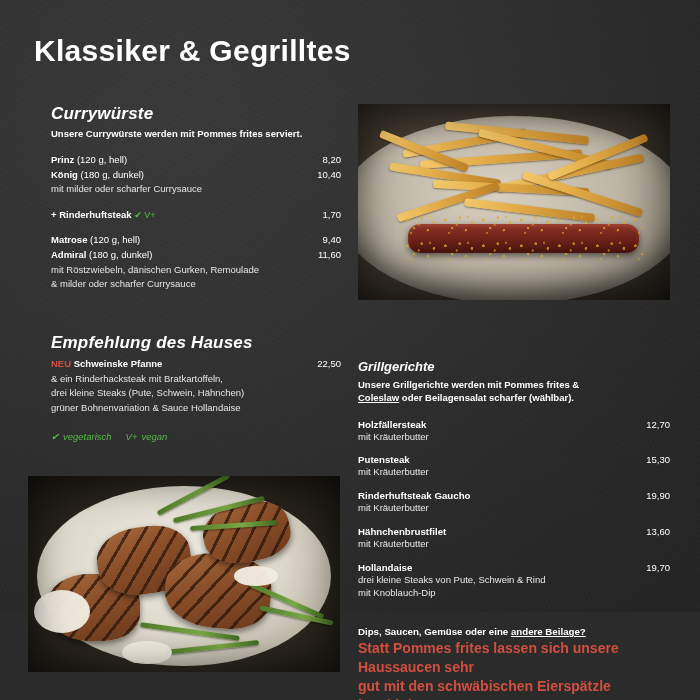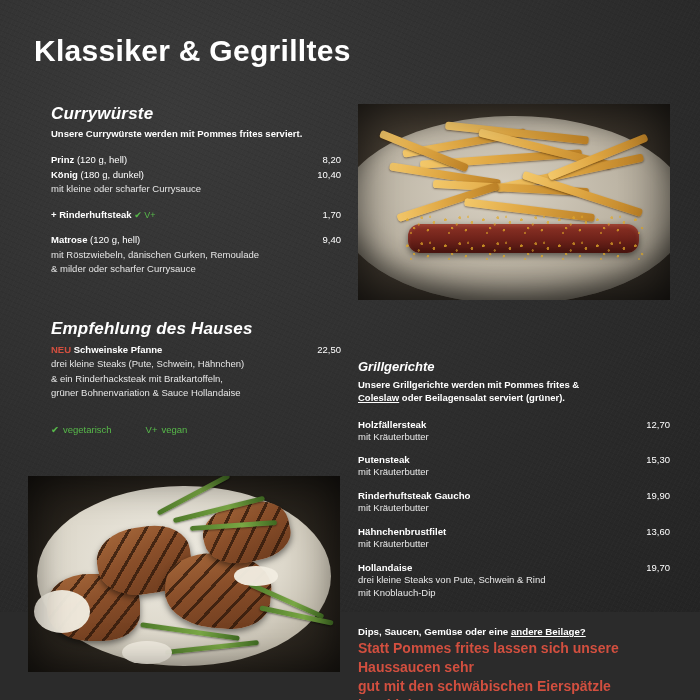--- a/index.html
+++ b/index.html
@@ -68,24 +68,25 @@
     line-height: 1.5;
     color: #e6e6e6;
   }
   .spacer-sm { height: 11px; }
 
   .veg-mark { color: #57b94a; font-size: 9px; }
   .vegan-mark { color: #57b94a; font-size: 9px; }
 
   .legend {
     display: flex;
-    gap: 34px;
+    gap: 14px;
     font-size: 9.5px;
+    font-style: italic;
     color: #57b94a;
-    margin-top: 24px;
+    margin-top: 16px;
   }
   .legend span.lm { margin-right: 4px; }
 
   .neu { color: #d24f3f; font-weight: bold; }
 
   
   .right-col { position: absolute; left: 358px; top: 318px; width: 312px; }
   .grill-head {
     font-size: 13px; font-weight: bold; font-style: italic; margin-bottom: 4px; margin-top: 41px;
   }
@@ -200,21 +201,21 @@
       <span class="dots"></span>
       <span class="price">8,20</span>
     </div>
 
     <div class="menu-row">
       <span class="nm"><b>König</b> <span class="light">(180 g, dunkel)</span></span>
       <span class="dots"></span>
       <span class="price">10,40</span>
     </div>
 
-    <div class="desc">mit kleine oder scharfer Currysauce</div>
+    <div class="desc">mit milder oder scharfer Currysauce</div>
 
     <div class="spacer-sm"></div>
 
     <div class="menu-row">
       <span class="nm">
         <b>+ Rinderhuftsteak</b>
         <span class="veg-mark">✔</span>
         <span class="vegan-mark">V+</span>
       </span>
       <span class="dots"></span>
@@ -222,56 +223,61 @@
     </div>
 
     <div class="spacer-sm"></div>
 
     <div class="menu-row">
       <span class="nm"><b>Matrose</b> <span class="light">(120 g, hell)</span></span>
       <span class="dots"></span>
       <span class="price">9,40</span>
     </div>
 
+    <div class="menu-row">
+      <span class="nm"><b>Admiral</b> <span class="light">(180 g, dunkel)</span></span>
+      <span class="dots"></span>
+      <span class="price">11,60</span>
+    </div>
 
     <div class="desc">mit Röstzwiebeln, dänischen Gurken, Remoulade</div>
     <div class="desc">&amp; milder oder scharfer Currysauce</div>
 
     <div style="height:42px"></div>
 
     <div class="section-head">Empfehlung des Hauses</div>
 
     <div class="menu-row" style="margin-top:4px">
       <span class="nm">
         <span class="neu">NEU</span>
         <b>Schweinske Pfanne</b>
       </span>
       <span class="dots"></span>
       <span class="price">22,50</span>
     </div>
 
+    <div class="desc">&amp; ein Rinderhacksteak mit Bratkartoffeln,</div>
     <div class="desc">drei kleine Steaks (Pute, Schwein, Hähnchen)</div>
-    <div class="desc">&amp; ein Rinderhacksteak mit Bratkartoffeln,</div>
     <div class="desc">grüner Bohnenvariation &amp; Sauce Hollandaise</div>
 
     <div class="legend">
       <div>
         <span class="lm">✔</span><span>vegetarisch</span>
       </div>
       <div>
         <span class="lm">V+</span><span>vegan</span>
       </div>
     </div>
   </div>
 
   <div class="right-col">
     <div class="grill-head">Grillgerichte</div>
     <div class="grill-sub">
       <span>Unsere Grillgerichte werden mit Pommes frites &amp;</span><br>
-      <u>Coleslaw</u><span> oder Beilagensalat serviert (grüner).</span>
+      <u>Coleslaw</u><span> oder Beilagensalat scharfer (wählbar).</span>
     </div>
 
     <div class="grill-item">
       <div class="line">
         <span class="gname">Holzfällersteak</span>
         <span class="gprice">12,70</span>
       </div>
       <div class="gdesc">mit Kräuterbutter</div>
     </div>
 

